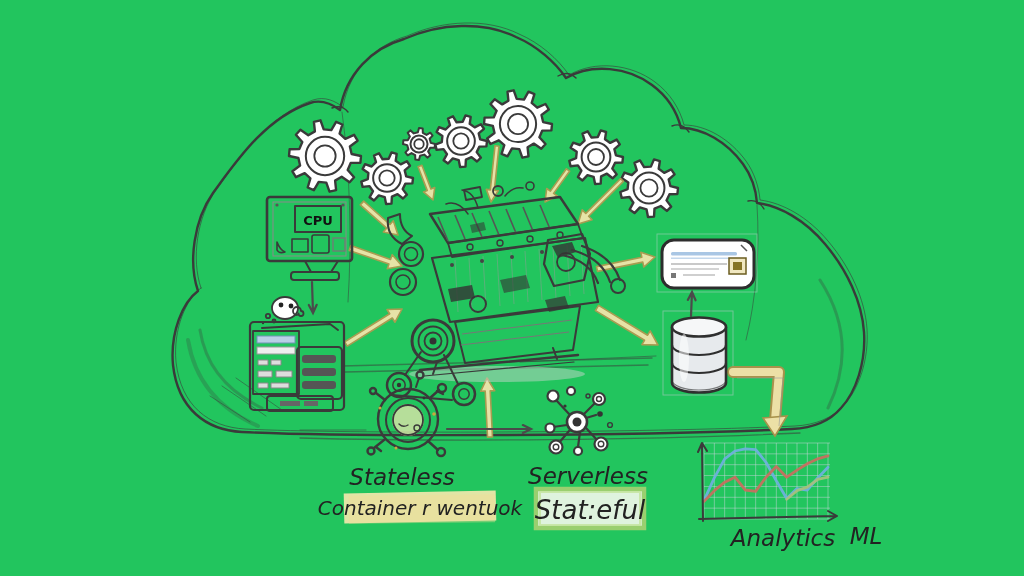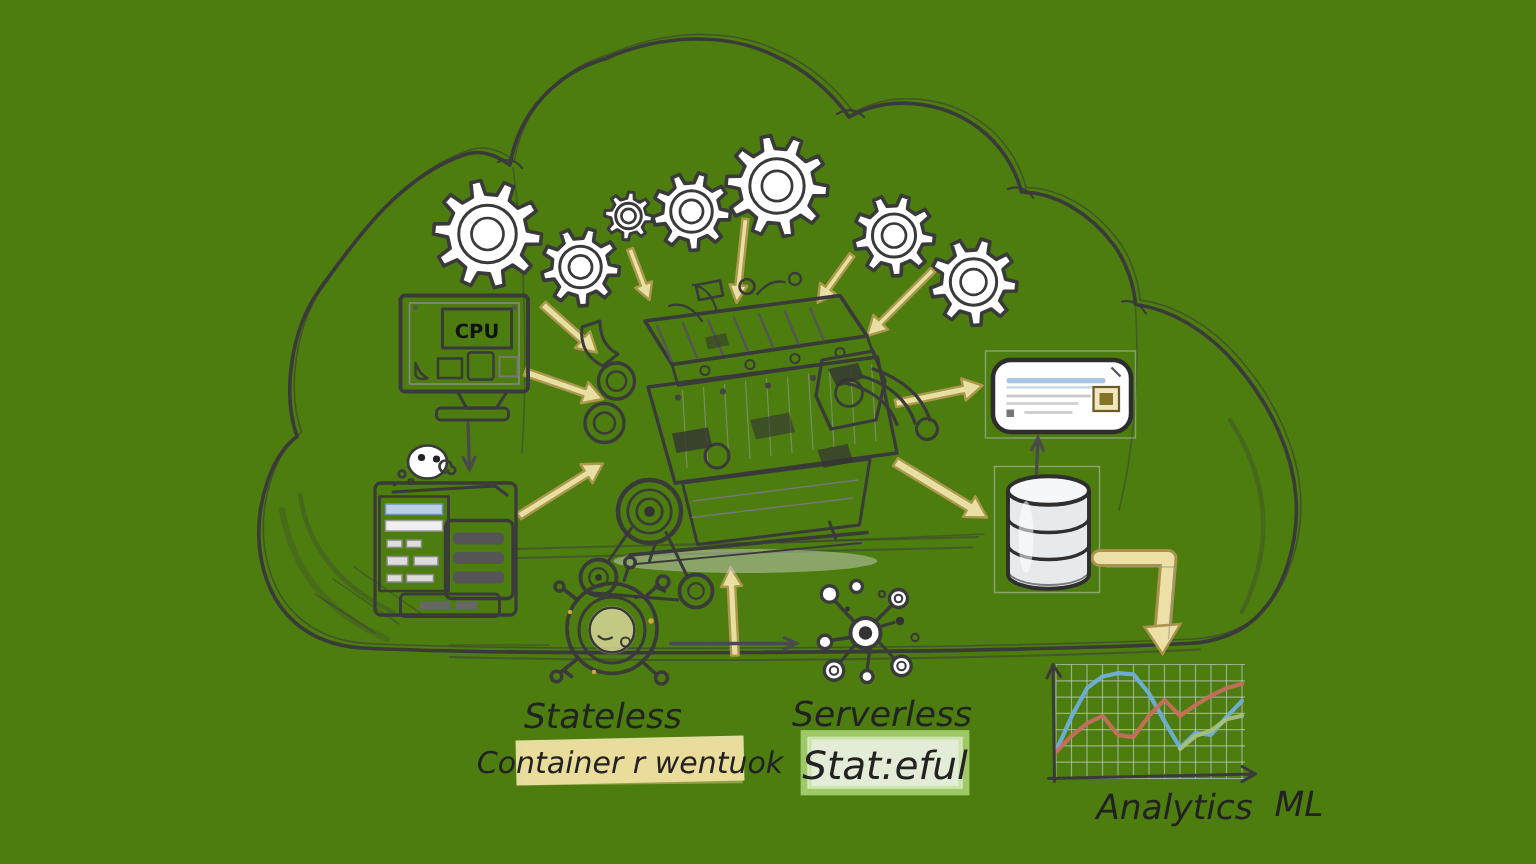--- a/index.html
+++ b/index.html
@@ -1,16 +1,16 @@
 <!DOCTYPE html>
 <html><head>
 <meta charset="utf-8">
 <style>
   html,body{margin:0;padding:0;background:#fff;}
-  #stage{position:relative;width:1024px;height:576px;background:#4d7c0f;overflow:hidden;
+  #stage{position:relative;width:1024px;height:576px;background:#22c55e;overflow:hidden;
          font-family:"DejaVu Sans",sans-serif;}
   svg{display:block}
   .hand{font-family:"DejaVu Sans",sans-serif;font-style:italic;fill:#222;}
   .ink{stroke:#3a3a3a;fill:none;stroke-linecap:round;stroke-linejoin:round;}
 </style>
 </head>
 <body>
 
 <div id="stage">
 <svg id="scene" width="1024" height="576" viewBox="0 0 1024 576">

